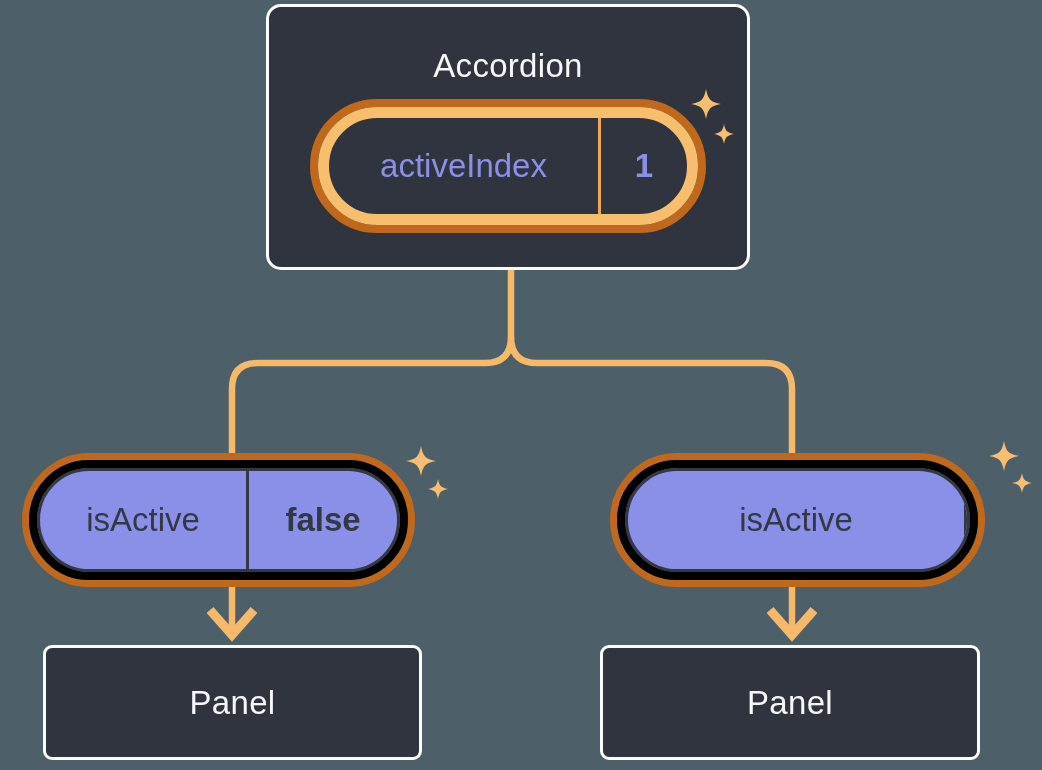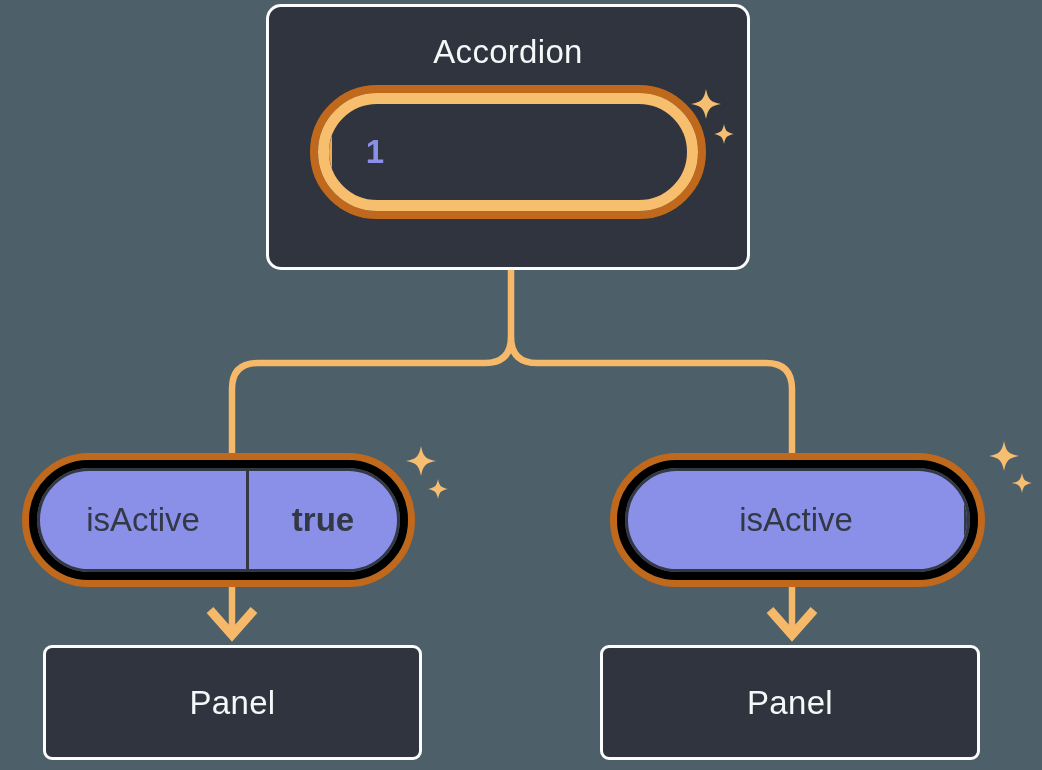--- a/index.html
+++ b/index.html
@@ -27,21 +27,21 @@
     flex-direction: column;
     align-items: center;
   }
   .accordion-box { left: 266px; top: 4px; width: 484px; height: 266px; }
   .card-title {
     color: #F6F7F9;
     font-size: 33px;
     font-weight: 400;
     letter-spacing: 0.3px;
   }
-  .accordion-box .card-title { margin-top: 26px; }
+  .accordion-box .card-title { margin-top: 40px; }
 
   
   .state-pill {
     margin-top: 14px;
     width: 396px; height: 134px;
     box-sizing: border-box;
     border: 8px solid #C0681B;
     border-radius: 999px;
   }
   .state-pill-inner {
@@ -124,20 +124,21 @@
       <path d="M511 337 Q511 363 537 363 H766 Q792 363 792 389 V630" stroke-width="6.5"></path>
       <path d="M210 610 L232 635 L254 610" stroke-width="9" stroke-linejoin="miter"></path>
       <path d="M770 610 L792 635 L814 610" stroke-width="9" stroke-linejoin="miter"></path>
     </g>
   </svg>
 
   <div class="card accordion-box">
     <div class="card-title">Accordion</div>
     <div class="state-pill">
       <div class="state-pill-inner">
+        <div class="seg label">activeIndex</div>
         <div class="amber-divider"></div>
         <div class="seg value">1</div>
       </div>
     </div>
   </div>
 
   <svg class="sparkles sparkles-top" width="58" height="70" viewBox="0 0 58 70">
     <path fill="#F6BE70" d="M21 5 C23 15.5 25.5 18 36 20 C25.5 22 23 24.5 21 35 C19 24.5 16.5 22 6 20 C16.5 18 19 15.5 21 5 Z"></path>
     <path fill="#F6BE70" d="M39 40 C40.3 47 42.2 48.7 49 50 C42.2 51.3 40.3 53 39 60 C37.7 53 35.8 51.3 29 50 C35.8 48.7 37.7 47 39 40 Z"></path>
   </svg>
@@ -148,21 +149,21 @@
   <svg class="sparkles sparkles-right" width="58" height="70" viewBox="0 0 58 70">
     <path fill="#F6BE70" d="M22 5 C24 15.5 26.5 18 37 20 C26.5 22 24 24.5 22 35 C20 24.5 17.5 22 7 20 C17.5 18 20 15.5 22 5 Z"></path>
     <path fill="#F6BE70" d="M40 37 C41.3 44 43.2 45.7 50 47 C43.2 48.3 41.3 50 40 57 C38.7 50 36.8 48.3 30 47 C36.8 45.7 38.7 44 40 37 Z"></path>
   </svg>
 
   <div class="prop-pill pill-left">
     <div class="prop-pill-ring">
       <div class="prop-pill-inner">
         <div class="pseg plabel">isActive</div>
         <div class="navy-divider"></div>
-        <div class="pseg pvalue">true</div>
+        <div class="pseg pvalue">false</div>
       </div>
     </div>
   </div>
 
   <div class="prop-pill pill-right">
     <div class="prop-pill-ring">
       <div class="prop-pill-inner">
         <div class="pseg plabel">isActive</div>
         <div class="navy-divider"></div>
       </div>

